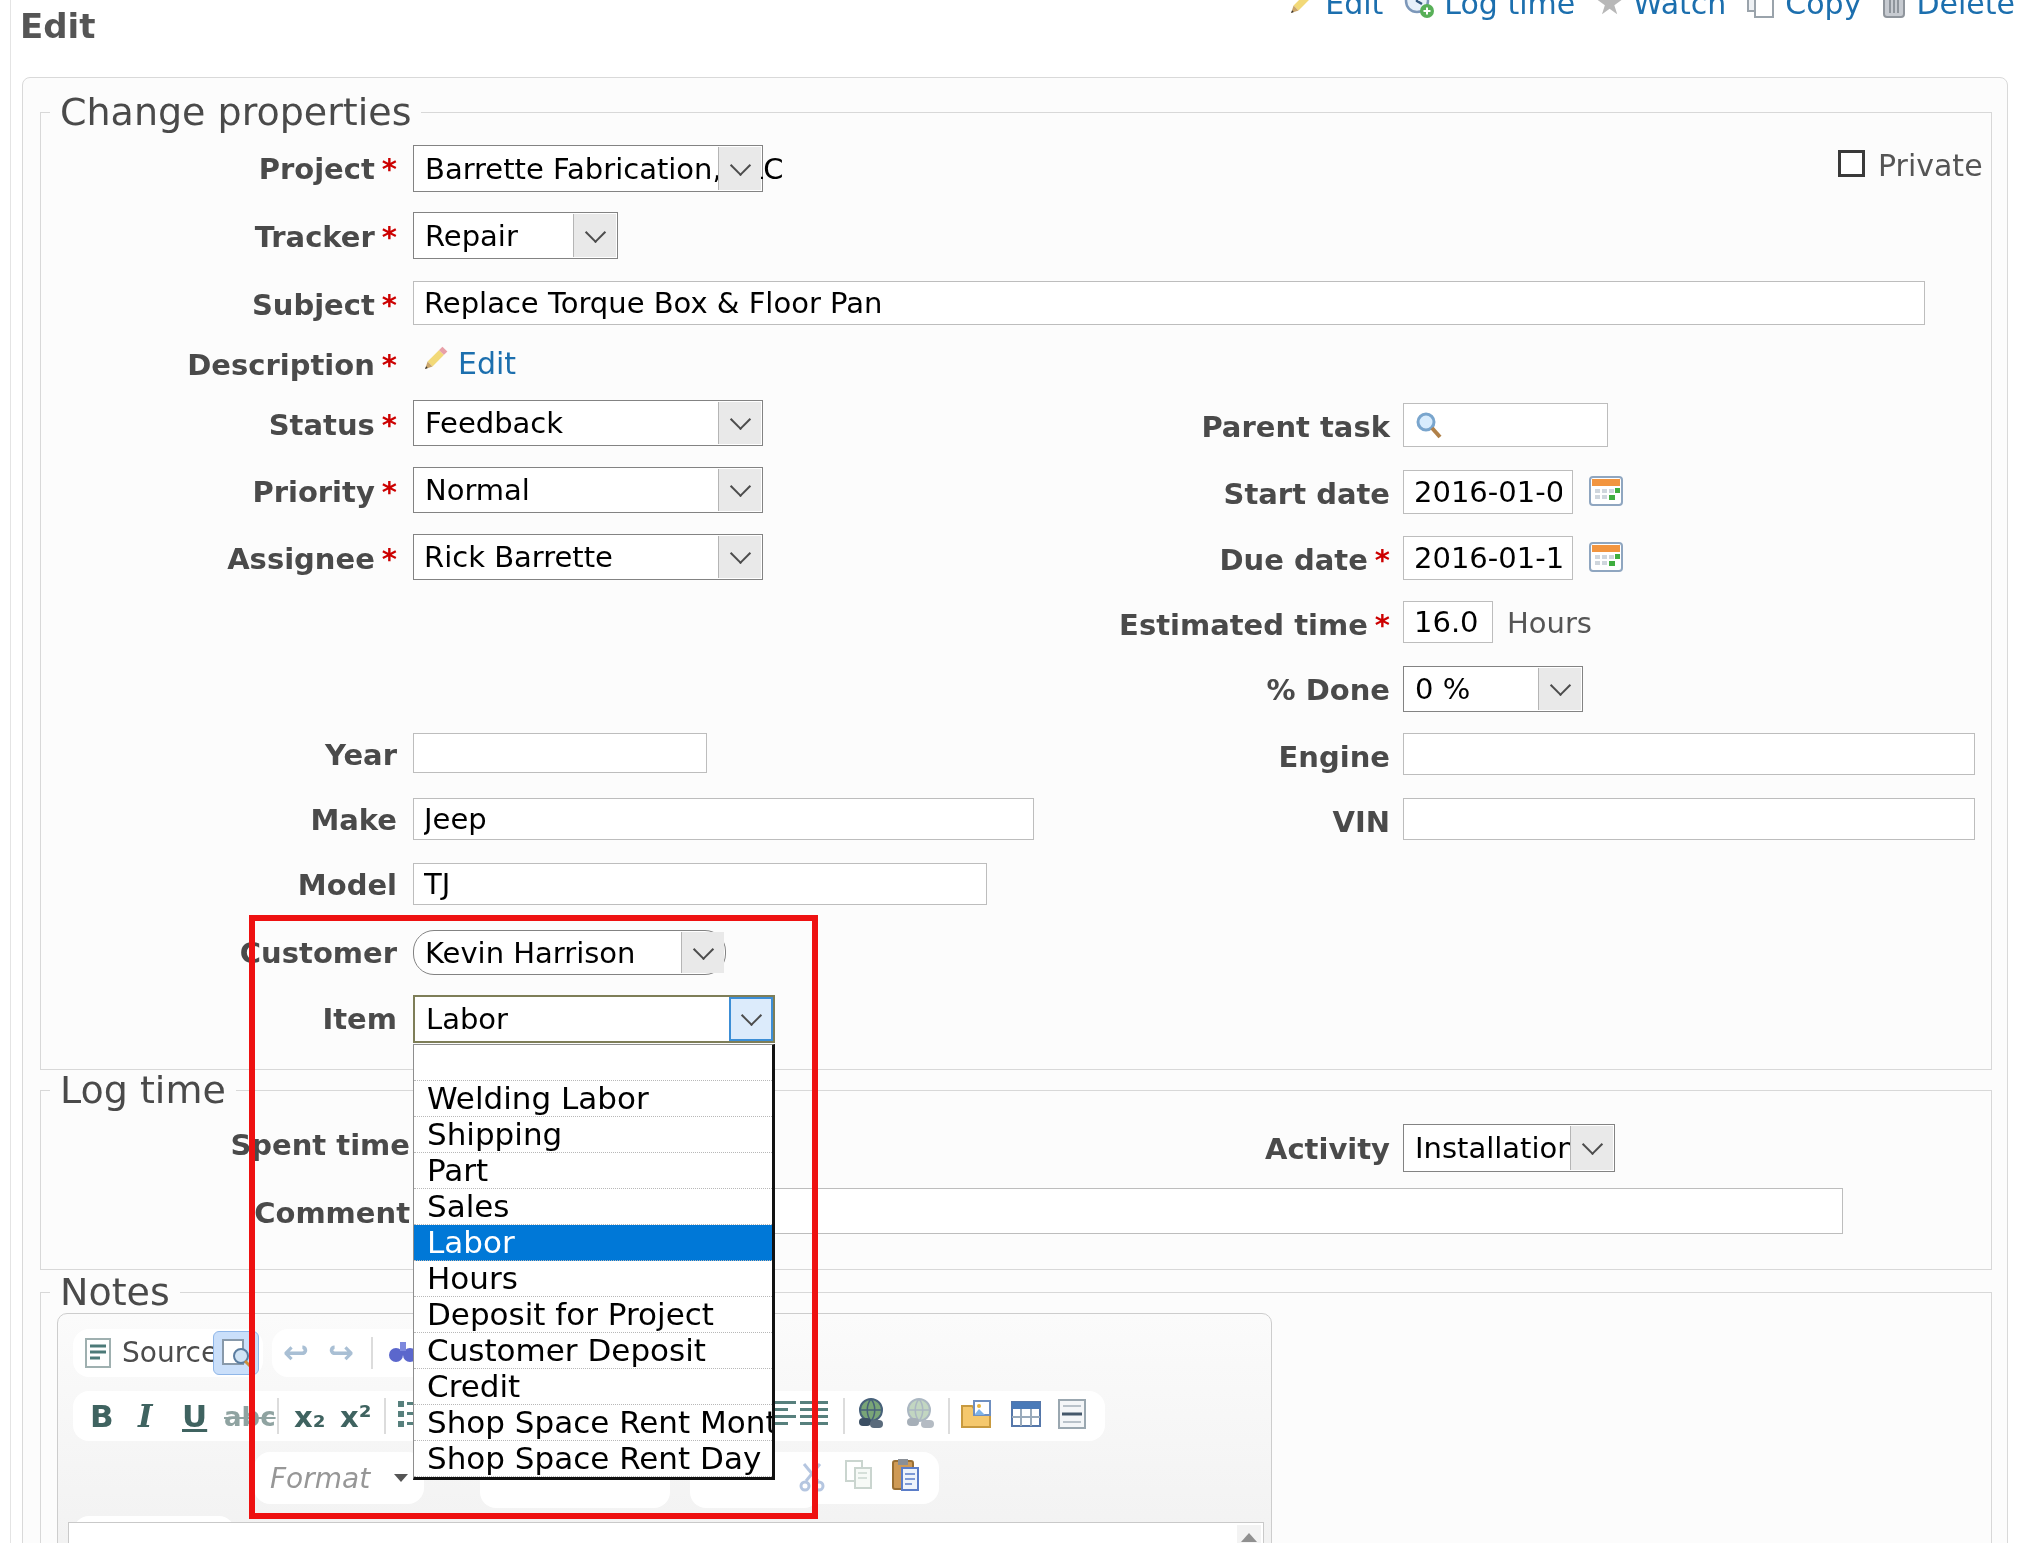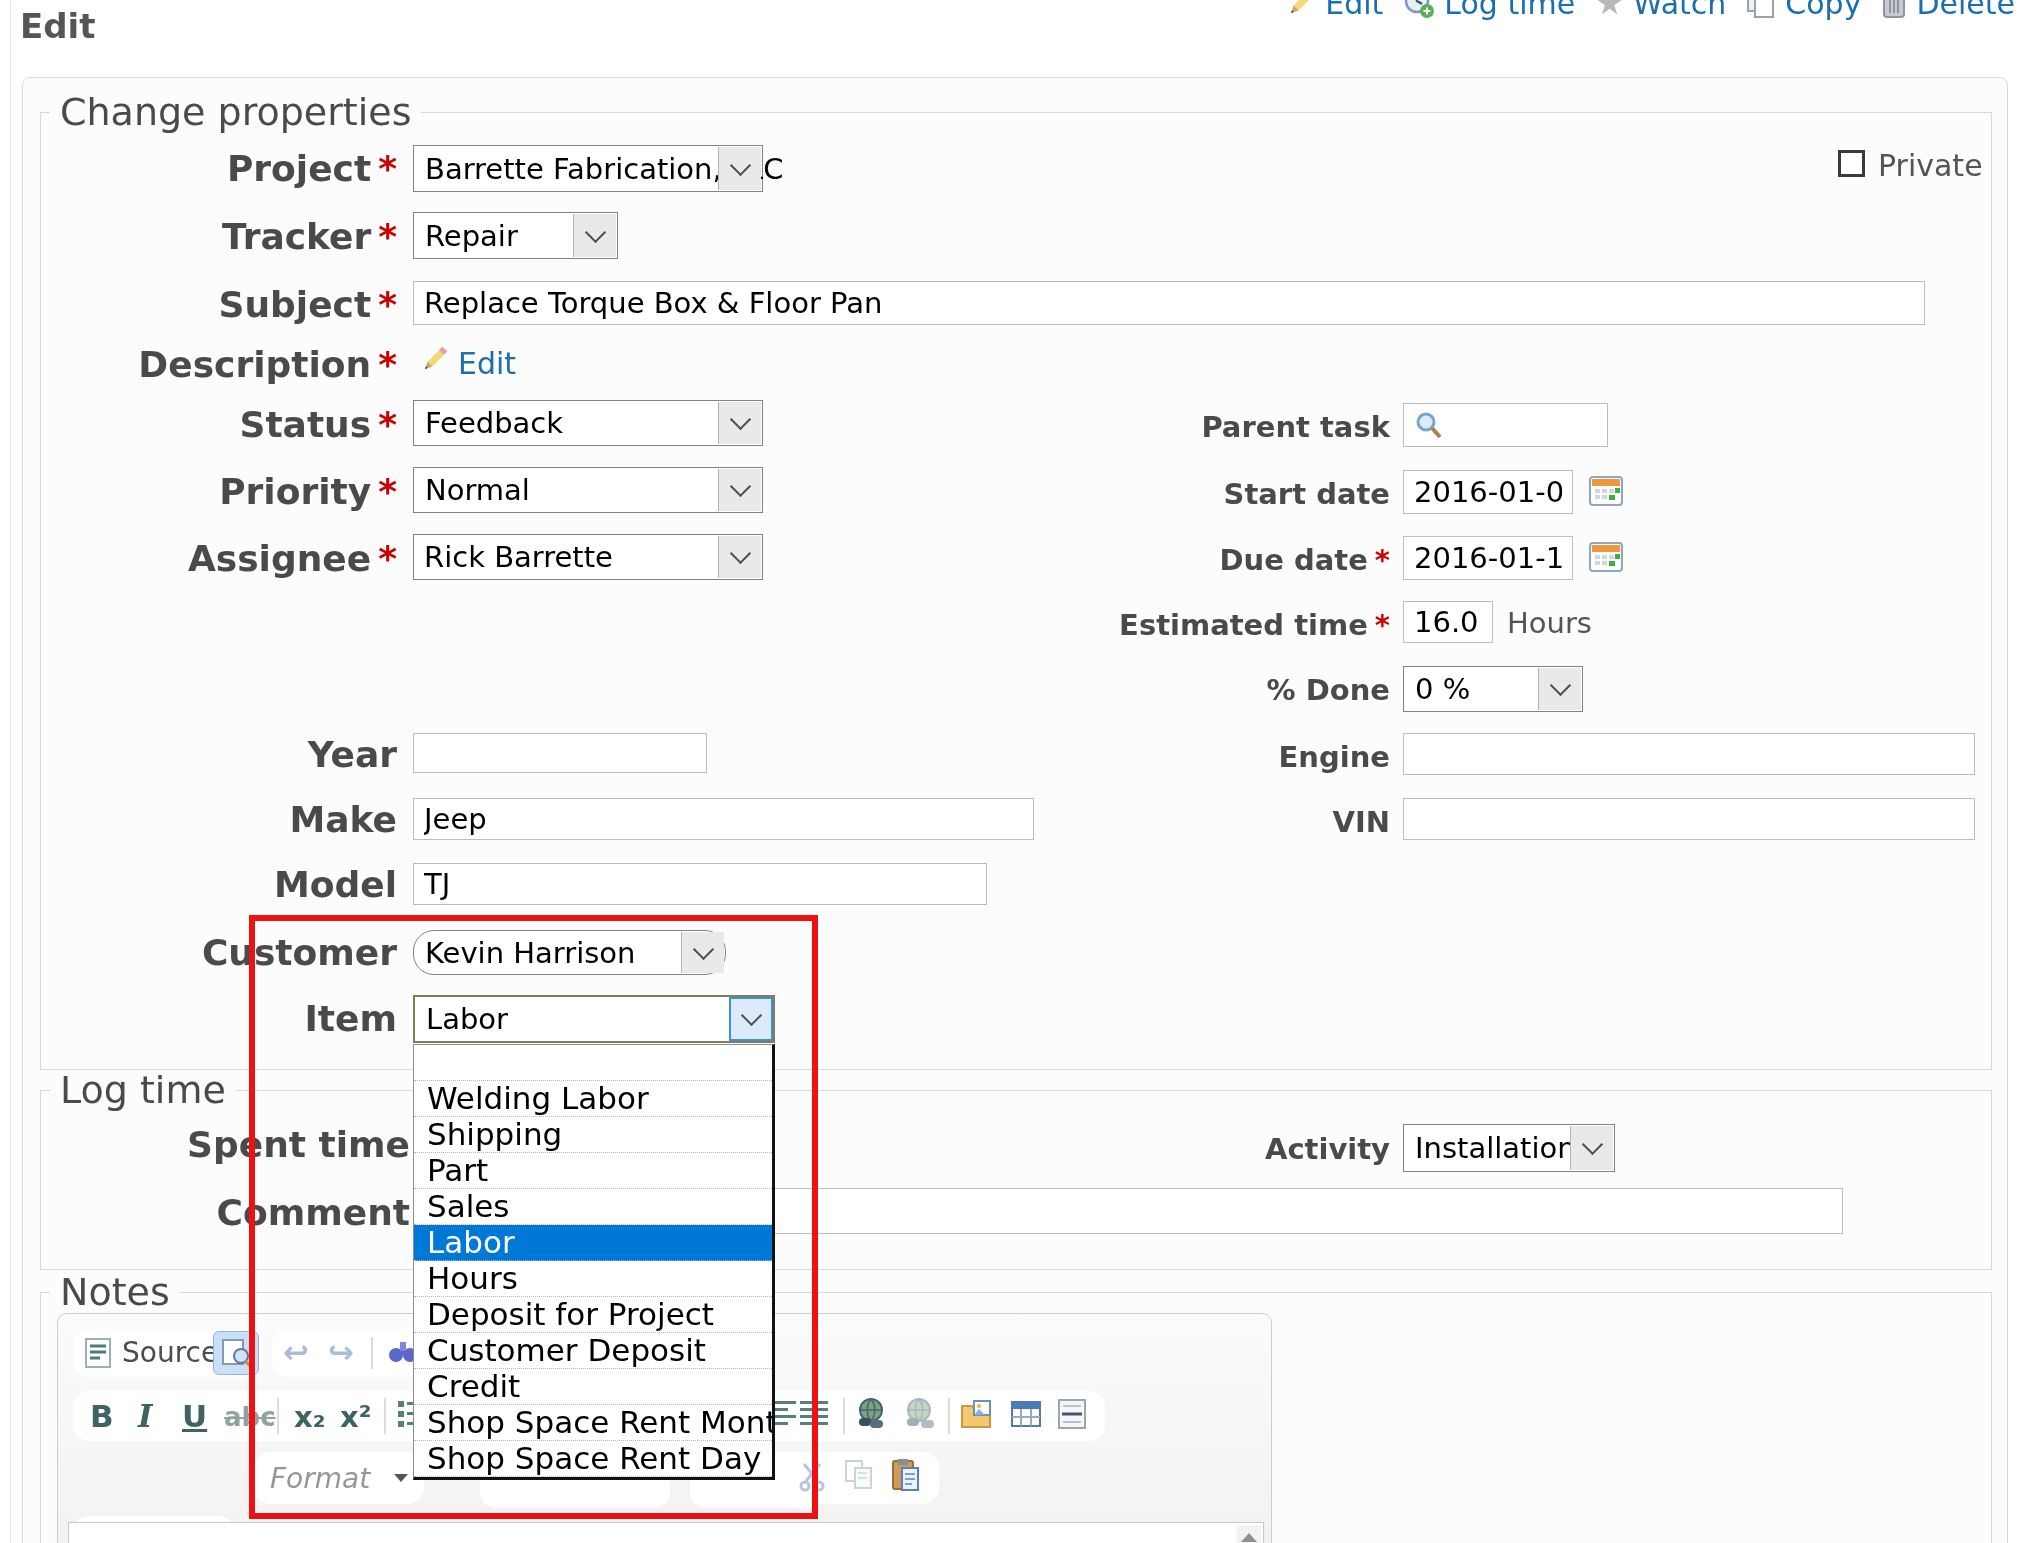--- a/index.html
+++ b/index.html
@@ -9,21 +9,21 @@
   .vline-page{left:10px;top:0;width:1px;height:1543px;background:#e4e4e4;}
   
   .toplinks{top:-16px;right:24px;display:flex;align-items:center;gap:20px;font-size:30px;}
   .toplink{display:flex;align-items:center;gap:9px;color:#1c6fae;cursor:pointer;white-space:nowrap;}
   .h2{left:20px;top:6px;font-size:34px;font-weight:bold;color:#555;}
   .box{left:22px;top:77px;width:1984px;height:1500px;background:#fcfcfc;
        border:1px solid #d9d9d9;border-radius:8px;}
   .fs{border:1px solid #d8d8d8;background:transparent;}
   .legend{background:#fcfcfc;padding:0 10px;color:#4a4a4a;font-size:38px;line-height:32px;}
   .lbl{width:357px;left:40px;text-align:right;font-weight:bold;color:#4a4a4a;
-       font-size:36px;line-height:34px;white-space:nowrap;}
+       font-size:29px;line-height:34px;white-space:nowrap;}
   .lbl2{width:350px;left:1040px;text-align:right;font-weight:bold;color:#4a4a4a;
         font-size:29px;line-height:34px;white-space:nowrap;}
   .star{color:#cc0000;font-weight:bold;margin-left:7px;}
   .inp{background:#fff;border:1px solid #bdbdbd;font-size:29px;color:#000;
        padding:0 10px;font-family:inherit;box-sizing:border-box;}
   .sel{background:#fff;border:1px solid #838383;box-sizing:border-box;display:flex;
        align-items:center;font-size:29px;color:#000;padding-left:11px;white-space:nowrap;}
   .selbtn{position:absolute;right:1px;top:1px;bottom:1px;width:42px;background:#e9e9e9;
        border-left:1px solid #b5b5b5;display:flex;align-items:center;justify-content:center;}
   .chev{width:13px;height:13px;border-right:2px solid #4c4c4c;border-bottom:2px solid #4c4c4c;

